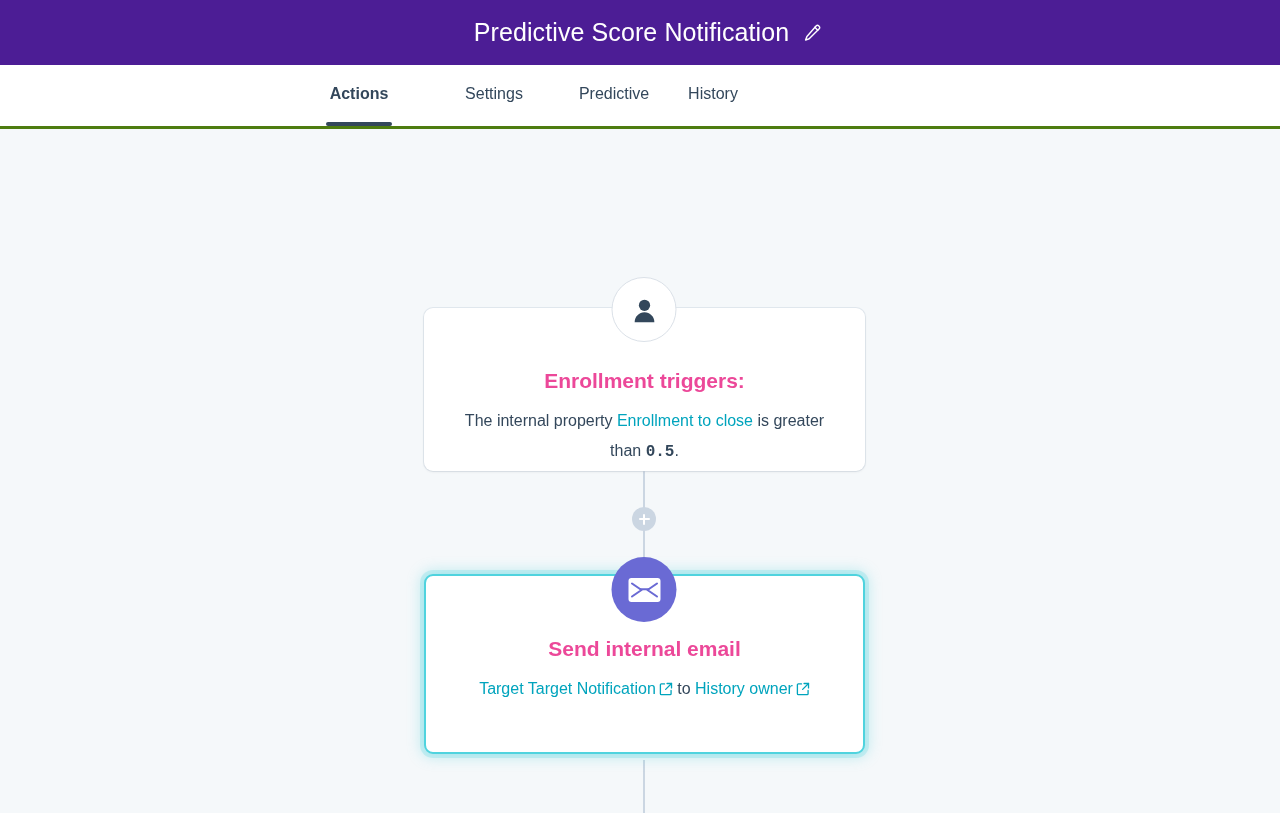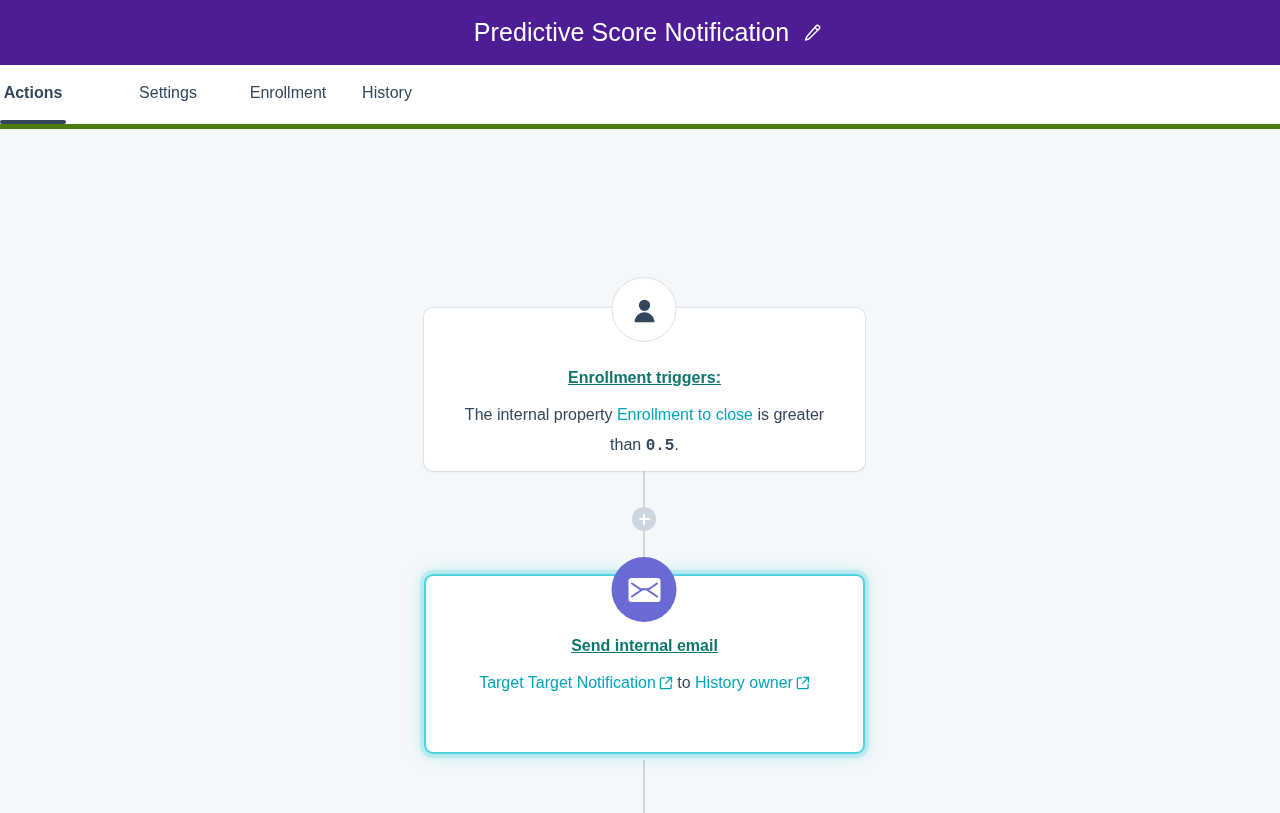--- a/index.html
+++ b/index.html
@@ -38,23 +38,24 @@
     width: 20px;
     height: 20px;
     display: block;
     cursor: pointer;
   }
 
   
   .tab-bar {
     height: 64px;
     background: #ffffff;
-    border-bottom: 5px solid #4d7c0f;
+    border-bottom: 3px solid #4d7c0f;
     display: flex;
     align-items: flex-end;
+    padding-left: 326px;
   }
   .tab {
     position: relative;
     height: 100%;
     display: flex;
     align-items: center;
     justify-content: center;
     font-size: 16px;
     color: #33475b;
     padding: 0 0 4px 0;
@@ -150,26 +151,25 @@
     top: 445px;
     height: 180px;
     border: 2px solid #4fd3de;
     box-shadow: 0 0 0 4px rgba(79,211,222,0.22), 0 0 14px 3px rgba(79,211,222,0.35);
   }
 
   .card-body {
     padding: 60px 34px 0 34px;
   }
   .card-title {
-    font-size: 16px;
+    font-size: 21px;
     font-weight: 700;
-    color: #0f766e;
+    color: #ec4899;
     margin-bottom: 13px;
     line-height: 1.2;
-    text-decoration: underline;
   }
   .card-text {
     font-size: 16px;
     color: #33475b;
     line-height: 30px;
     font-weight: 400;
   }
   .link {
     color: #00a4bd;
     cursor: pointer;
@@ -229,21 +229,21 @@
 </div>
 
 <div class="tab-bar">
   <div class="tab tab-actions active">
     <span>Actions</span>
   </div>
   <div class="tab tab-settings">
     <span>Settings</span>
   </div>
   <div class="tab tab-perf">
-    <span>Enrollment</span>
+    <span>Predictive</span>
   </div>
   <div class="tab tab-history">
     <span>History</span>
   </div>
 </div>
 
 <div class="canvas">
   <div class="flow">
 
     <div class="conn-line line-a"></div>

